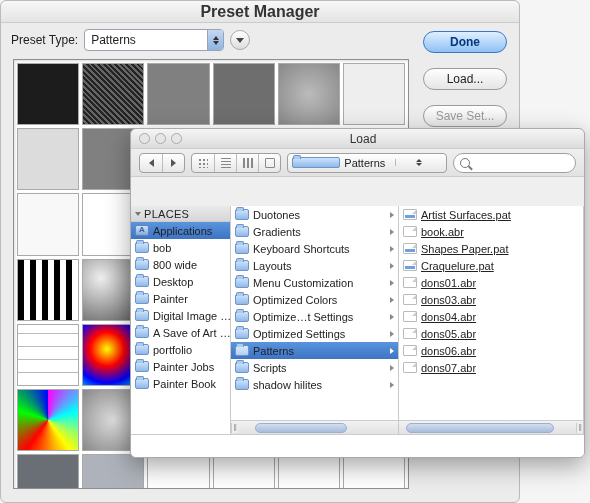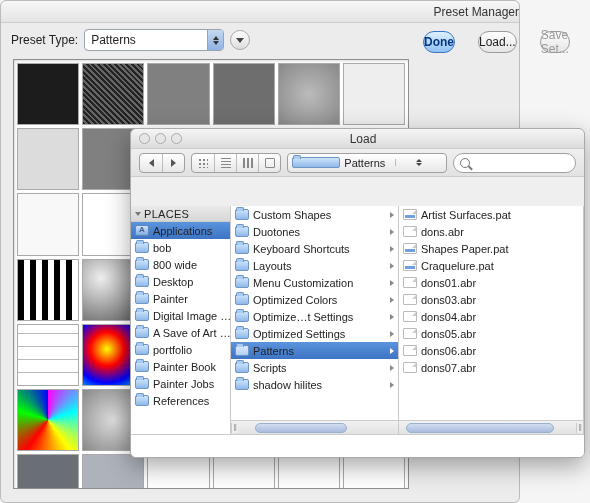--- a/index.html
+++ b/index.html
@@ -1,32 +1,32 @@
 <!DOCTYPE html>
 <html><head>
 <meta charset="utf-8">
 <style>
 *{box-sizing:border-box;margin:0;padding:0;font-family:"Lucida Grande","Helvetica Neue",Arial,sans-serif;font-size:11px;color:#222;}
 body{background:#f5f5f5;width:590px;height:503px;overflow:hidden;position:relative;}
 
 
 .pm-window{position:absolute;left:0;top:0;width:520px;height:503px;border:1px solid #bbb;background:#ececec;border-radius:6px;}
-.pm-titlebar{height:22px;text-align:right;line-height:22px;font-size:12px;color:#333;border-bottom:1px solid #ccc;background:linear-gradient(#f7f7f7,#e4e4e4);border-radius:6px 6px 0 0;}
+.pm-titlebar{height:22px;text-align:center;line-height:22px;font-size:16px;color:#333;border-bottom:1px solid #ccc;background:linear-gradient(#f7f7f7,#e4e4e4);border-radius:6px 6px 0 0;font-weight:bold;}
 .pm-topbar{display:flex;align-items:center;gap:6px;padding:6px 10px;}
 .pm-label{font-size:12px;}
 .pm-select{display:flex;align-items:center;border:1px solid #9aa3b0;border-radius:4px;background:#fff;height:22px;width:140px;}
 .pm-select span{flex:1;padding:0 6px;font-size:12px;}
 .pm-select .stepper{width:16px;height:100%;background:linear-gradient(#c4d8f2,#8fb3e2);border-left:1px solid #9aa3b0;border-radius:0 3px 3px 0;display:flex;flex-direction:column;justify-content:center;align-items:center;}
 .pm-select .tri{width:0;height:0;border-left:3px solid transparent;border-right:3px solid transparent;}
 .pm-select .tri.up{border-bottom:4px solid #333;margin-bottom:1px;}
 .pm-select .tri.down{border-top:4px solid #333;}
 .pm-menu-btn{width:20px;height:20px;border:1px solid #aaa;border-radius:10px;background:linear-gradient(#fff,#ddd);display:flex;align-items:center;justify-content:center;}
 .pm-menu-btn .arr{width:0;height:0;border-left:4px solid transparent;border-right:4px solid transparent;border-top:5px solid #444;}
 
-.pm-sidebtns{position:absolute;right:12px;top:30px;display:flex;flex-direction:row;gap:23px;width:84px;align-items:center;}
+.pm-sidebtns{position:absolute;right:12px;top:30px;display:flex;flex-direction:column;gap:15px;width:84px;}
 .mac-btn{height:22px;border:1px solid #9b9b9b;border-radius:11px;background:linear-gradient(#fefefe,#e5e5e5);display:flex;align-items:center;justify-content:center;font-size:12px;cursor:pointer;}
 .mac-btn.primary{border-color:#3b76c3;background:linear-gradient(#dff0ff,#8fc0f5);color:#06367d;font-weight:bold;}
 .mac-btn.disabled{color:#999;}
 
 .pm-grid-wrap{position:absolute;left:12px;top:58px;width:396px;height:430px;border:1px solid #8f8f8f;background:#fff;padding:3px;overflow:hidden;box-shadow:inset 1px 1px 3px rgba(0,0,0,.15);}
 .pm-grid{display:grid;grid-template-columns:repeat(6,1fr);gap:3px;}
 .swatch{width:100%;aspect-ratio:1/1;border:1px solid #aaa;}
 .swatch.s0{background:#1c1c1c;}
 .swatch.s1{background:repeating-linear-gradient(45deg,#222,#222 2px,#666 2px,#666 4px);}
 .swatch.s2{background:#808080;}
@@ -264,43 +264,39 @@
           <div class="row">
             <span class="ico folder"></span>
             <span>A Save of Art …</span>
           </div>
           <div class="row">
             <span class="ico folder"></span>
             <span>portfolio</span>
           </div>
           <div class="row">
             <span class="ico folder"></span>
+            <span>Painter Jobs</span>
+          </div>
+          <div class="row">
+            <span class="ico folder"></span>
             <span>Painter Book</span>
-          </div>
-          <div class="row">
-            <span class="ico folder"></span>
-            <span>Painter Jobs</span>
-          </div>
-          <div class="row">
-            <span class="ico folder"></span>
-            <span>References</span>
           </div>
         </div>
     </div>
 
     <div class="col col2">
       <div id="folder-rows" style="height:214px;overflow:hidden;">
           <div class="row">
             <span class="ico folder"></span>
-            <span>Custom Shapes</span>
-            <span class="chev"></span>
-          </div>
-          <div class="row">
-            <span class="ico folder"></span>
             <span>Duotones</span>
+            <span class="chev"></span>
+          </div>
+          <div class="row">
+            <span class="ico folder"></span>
+            <span>Gradients</span>
             <span class="chev"></span>
           </div>
           <div class="row">
             <span class="ico folder"></span>
             <span>Keyboard Shortcuts</span>
             <span class="chev"></span>
           </div>
           <div class="row">
             <span class="ico folder"></span>
             <span>Layouts</span>
@@ -342,28 +338,28 @@
             <span class="chev"></span>
           </div>
         </div>
       <div class="hscroll">
         <div class="handle">‖</div>
         <div class="thumb"></div>
       </div>
     </div>
 
     <div class="col col3">
-      <div id="file-rows" style="height:214px;overflow:hidden;">
+      <div id="file-rows" style="height:214px;overflow:hidden;text-decoration:underline;">
           <div class="row">
             <span class="ico file blue"></span>
             <span>Artist Surfaces.pat</span>
           </div>
           <div class="row">
             <span class="ico file"></span>
-            <span>dons.abr</span>
+            <span>book.abr</span>
           </div>
           <div class="row">
             <span class="ico file blue"></span>
             <span>Shapes Paper.pat</span>
           </div>
           <div class="row">
             <span class="ico file blue"></span>
             <span>Craquelure.pat</span>
           </div>
           <div class="row">

